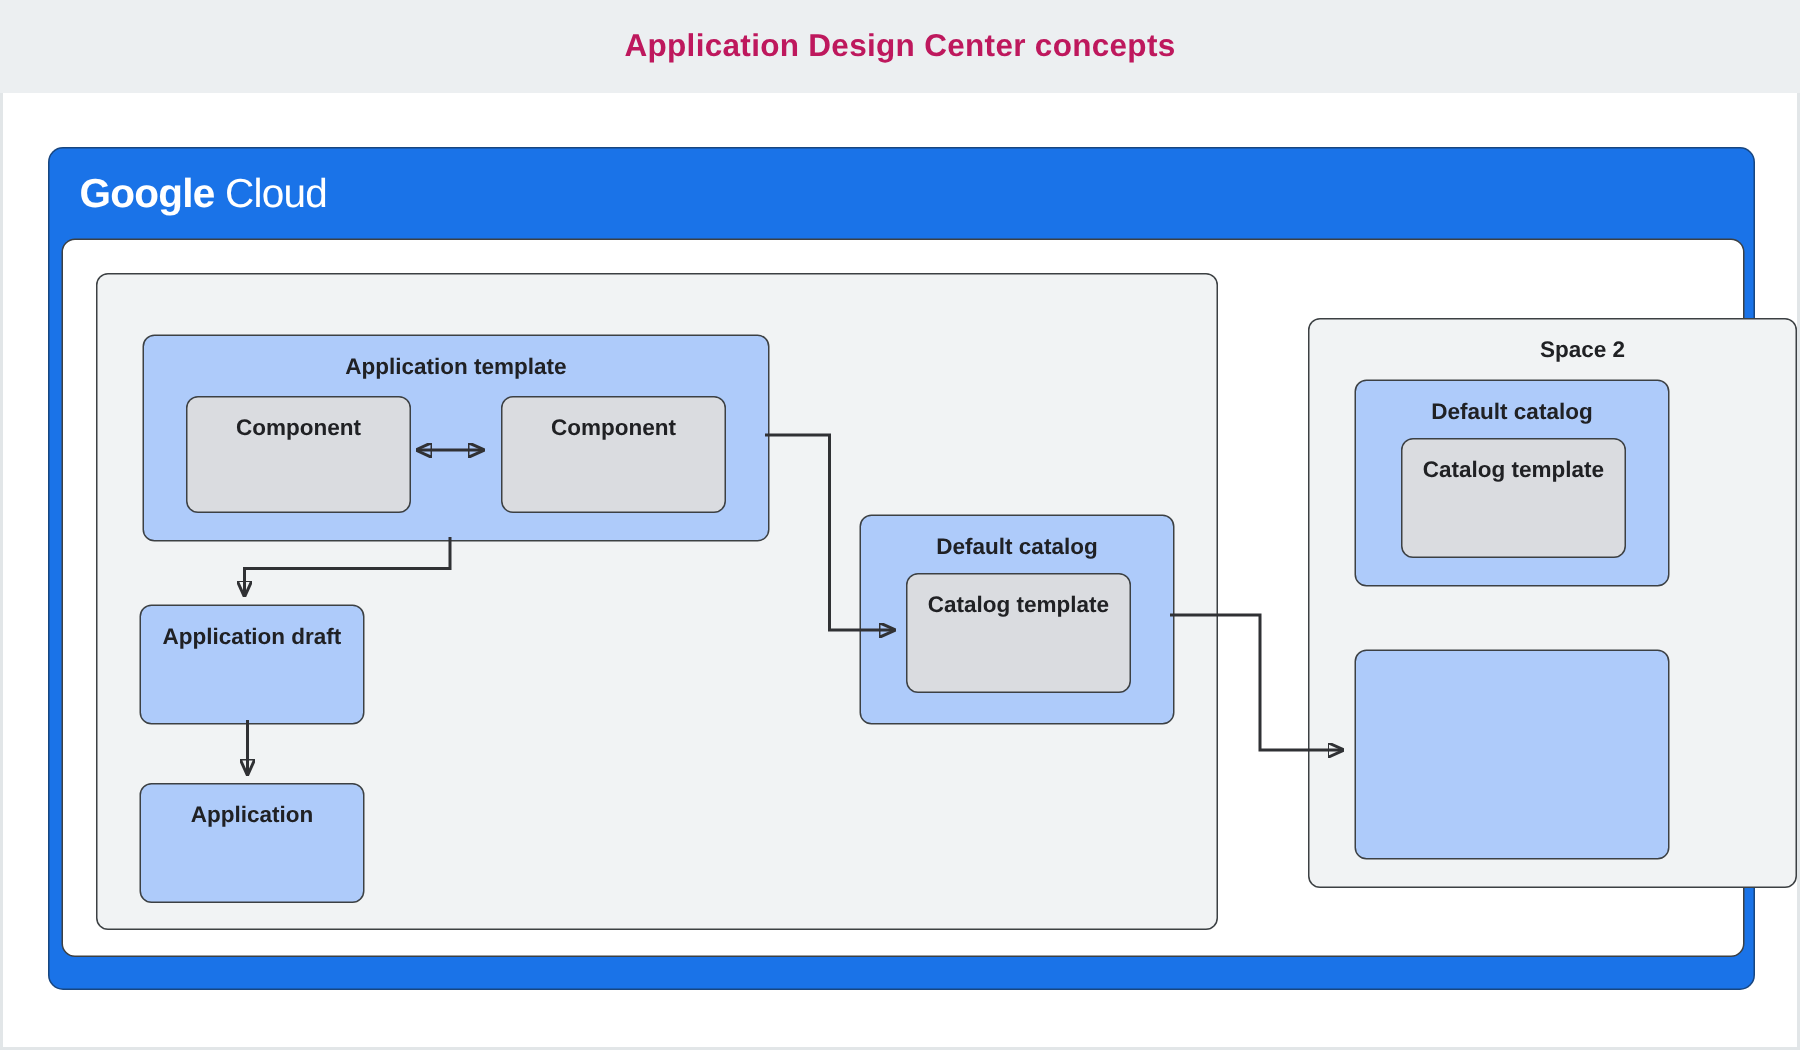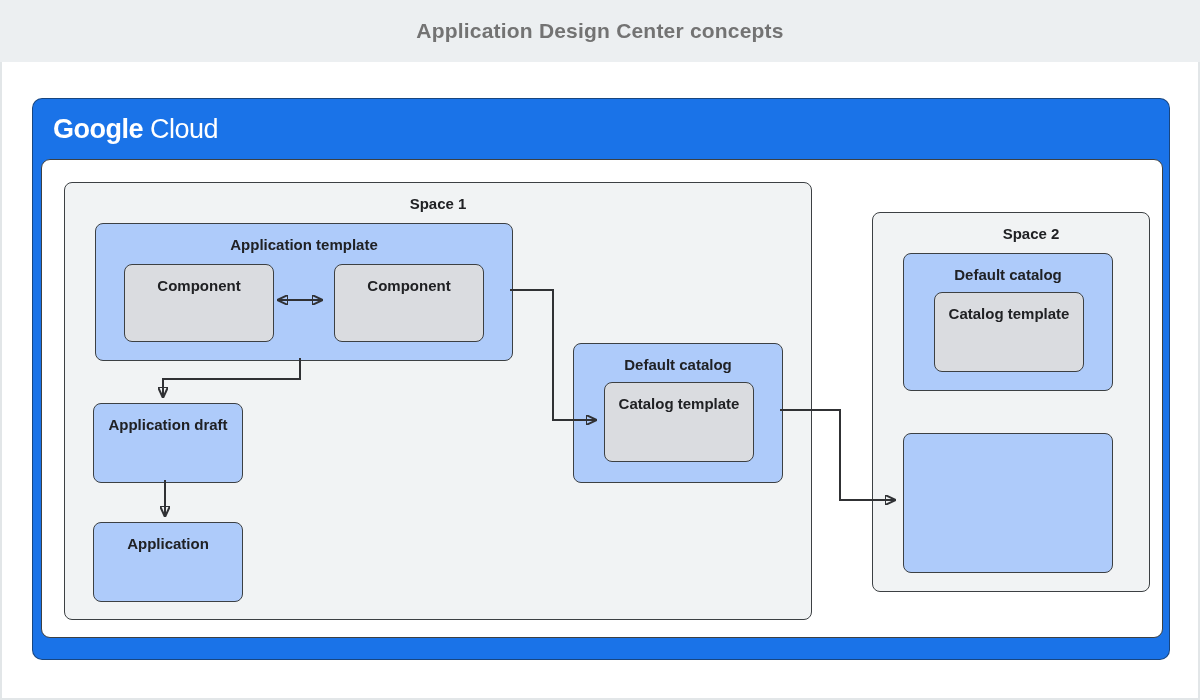--- a/index.html
+++ b/index.html
@@ -16,42 +16,42 @@
   body{background:#fff;font-family:"Liberation Sans","DejaVu Sans",sans-serif;color:var(--text-dark);}
   .page{
     position:relative;width:1200px;height:700px;background:#fff;overflow:hidden;
     outline:2px solid #e2e6e8;outline-offset:-2px;
   }
   .banner{
     position:absolute;left:0;top:0;width:1200px;height:62px;
     background:var(--banner-bg);
     display:flex;align-items:center;justify-content:center;
   }
-  .banner h1{font-size:21px;font-weight:700;letter-spacing:.2px;color:#737373;}
+  .banner h1{font-size:21px;font-weight:700;letter-spacing:.2px;color:#be185d;}
   .gcp{
     position:absolute;left:32px;top:98px;width:1138px;height:562px;
     background:var(--brand-blue);border:1px solid rgba(23,32,42,.55);border-radius:10px;
   }
   .logo{
     position:absolute;left:20px;top:13px;height:34px;display:flex;align-items:center;gap:7px;
     color:#fff;font-size:27px;letter-spacing:-0.5px;white-space:nowrap;text-align:center;
   }
   .logo .g{font-weight:700;}
   .logo .c{font-weight:400;}
   .panel{
     position:absolute;left:8px;top:60px;width:1122px;height:479px;
     background:#fff;border:1.5px solid var(--border-dark);border-radius:9px;
   }
   .space{
     position:absolute;background:var(--space-bg);
     border:1.5px solid var(--border-dark);border-radius:8px;
   }
   .space-label{display:block;text-align:center;margin-top:12px;font-size:15px;font-weight:700;}
   .space1{left:22px;top:22px;width:748px;height:438px;}
-  .space2{left:830px;top:52px;width:278px;height:380px;padding-left:40px;}
+  .space2{left:830px;top:52px;width:326px;height:380px;padding-left:40px;}
   .bluebox{
     position:absolute;background:var(--light-blue);
     border:1.5px solid var(--border-dark);border-radius:8px;
   }
   .graybox{
     position:absolute;background:var(--box-gray);
     border:1.5px solid var(--border-dark);border-radius:8px;
   }
   .box-label{display:block;text-align:center;margin-top:12px;font-size:15px;font-weight:700;}
   
@@ -84,21 +84,20 @@
 
   <div class="gcp">
     <div class="logo">
       <span class="g">Google</span>
       <span class="c">Cloud</span>
     </div>
 
     <div class="panel">
 
       <div class="space space1">
-        <span class="space-label">Space 1</span>
 
         <div class="bluebox app-template">
           <span class="box-label">Application template</span>
           <div class="graybox comp-left">
             <span class="box-label">Component</span>
           </div>
           <div class="graybox comp-right">
             <span class="box-label">Component</span>
           </div>
         </div>

